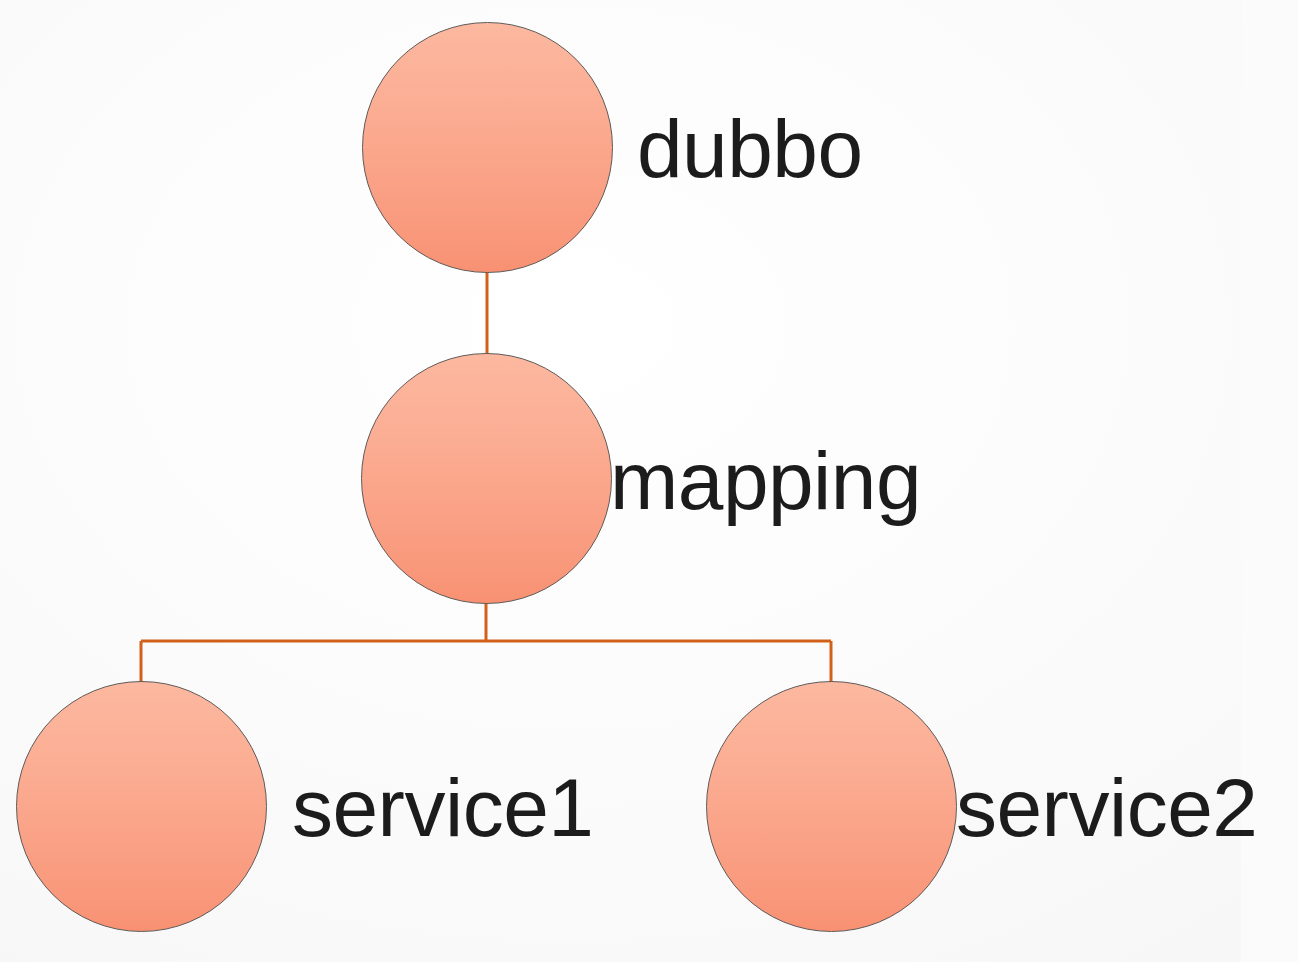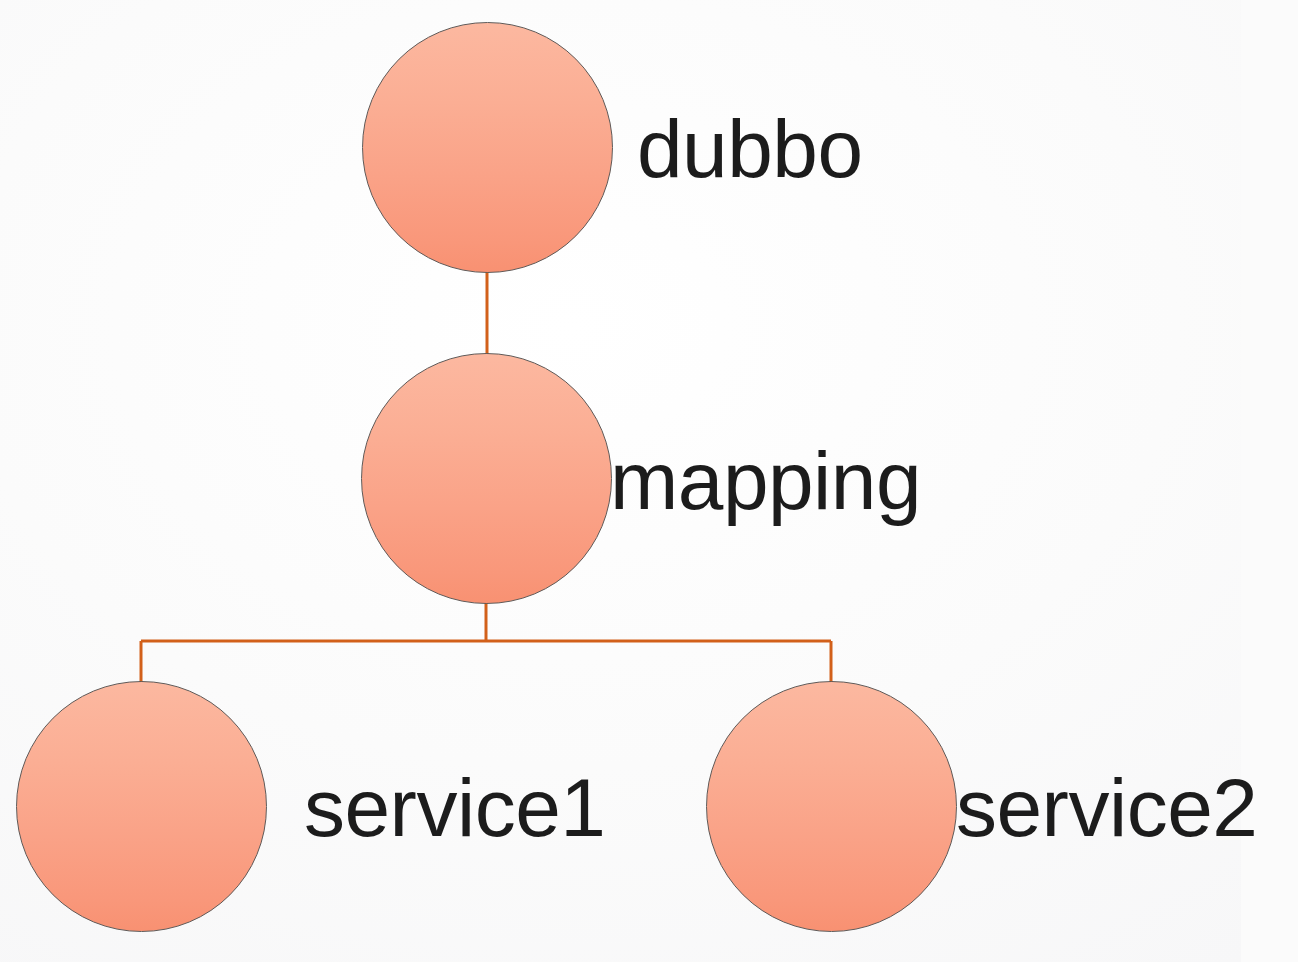--- a/index.html
+++ b/index.html
@@ -66,21 +66,21 @@
   }
 
   
   #node-dubbo .node-circle   { left: 362px; top: 22px;  width: 251px; height: 251px; }
   #node-dubbo .node-label    { left: 637px; top: 149px; }
 
   #node-mapping .node-circle { left: 361px; top: 353px; width: 251px; height: 251px; }
   #node-mapping .node-label  { left: 610px; top: 481px; }
 
   #node-service1 .node-circle{ left: 16px;  top: 681px; width: 251px; height: 251px; }
-  #node-service1 .node-label { left: 304px; top: 808px; }
+  #node-service1 .node-label { left: 292px; top: 808px; }
 
   #node-service2 .node-circle{ left: 706px; top: 681px; width: 251px; height: 251px; }
   #node-service2 .node-label { left: 956px; top: 808px; }
 </style>
 </head>
 <body>
 
 <div id="diagram-canvas">
 
   <svg id="connector-layer" viewBox="0 0 1298 962" width="1298" height="962" xmlns="http://www.w3.org/2000/svg" aria-hidden="true">

